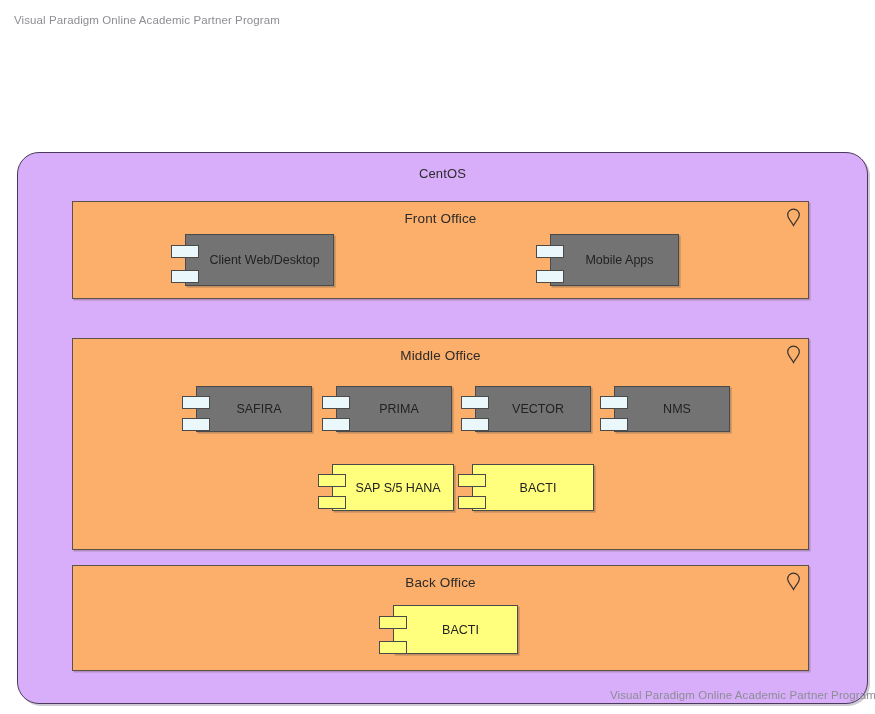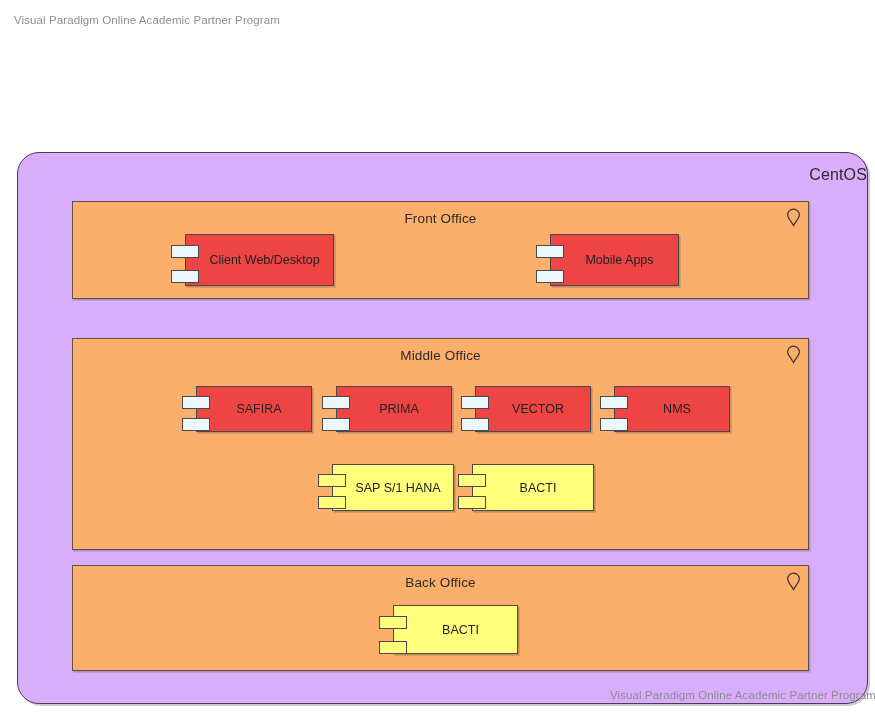--- a/index.html
+++ b/index.html
@@ -47,21 +47,21 @@
     position: absolute;
     left: 0;
     right: 0;
     text-align: center;
     font-size: 13.5px;
     color: #2b2b2b;
     letter-spacing: .15px;
     white-space: nowrap;
   }
   .pkg-orange > .node-title { top: 9px; }
-  .pkg-purple > .node-title { top: 13px; font-size: 16px; text-align: right; }
+  .pkg-purple > .node-title { top: 13px; font-size: 13px; }
 
   
   .node-marker {
     position: absolute;
     top: 6px;
     right: 7px;
     width: 15px;
     height: 19px;
     line-height: 0;
   }
@@ -88,21 +88,21 @@
     box-sizing: border-box;
   }
   .component .body {
     position: absolute;
     left: 14px;
     top: 0;
     right: 0;
     bottom: 0;
     box-sizing: border-box;
     border: 1.3px solid #4a4a4a;
-    background: #ef4444;
+    background: #737373;
     box-shadow: 1.6px 1.6px 0 rgba(70,70,70,0.32);
     display: flex;
     align-items: center;
     justify-content: center;
   }
   .component.yellow .body { background: #ffff7d; }
   .component .label {
     font-size: 12.5px;
     color: #222222;
     white-space: nowrap;
@@ -206,21 +206,21 @@
       <div class="component small" style="left:527px; top:47px; width:130px; height:46px;">
         <div class="body">
           <span class="label">NMS</span>
         </div>
         <div class="tab t1"></div>
         <div class="tab t2"></div>
       </div>
 
       <div class="component small yellow" style="left:245px; top:125px; width:136px; height:47px;">
         <div class="body">
-          <span class="label">SAP S/1 HANA</span>
+          <span class="label">SAP S/5 HANA</span>
         </div>
         <div class="tab t1"></div>
         <div class="tab t2"></div>
       </div>
 
       <div class="component small yellow" style="left:385px; top:125px; width:136px; height:47px;">
         <div class="body">
           <span class="label">BACTI</span>
         </div>
         <div class="tab t1"></div>

